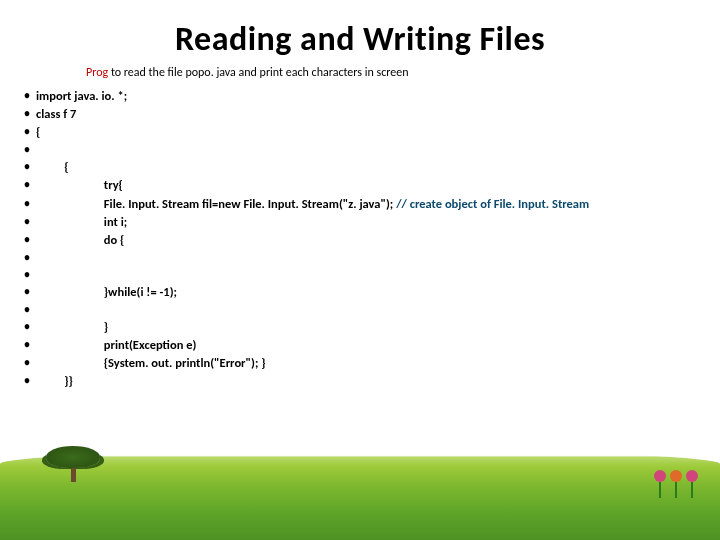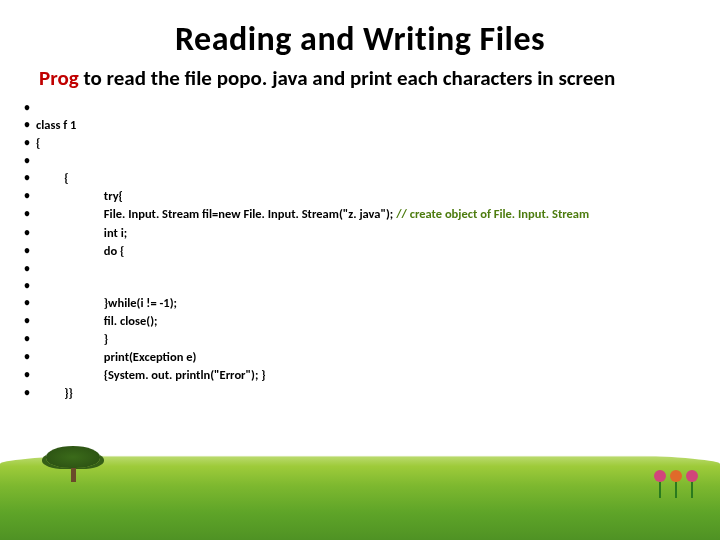--- a/index.html
+++ b/index.html
@@ -12,24 +12,24 @@
   }
   .title {
     font-size: 34px;
     font-weight: 700;
     color: #000;
     text-align: center;
     padding-top: 18px;
     letter-spacing: 0.5px;
   }
   .subtitle {
-    font-size: 21px;
-    font-weight: 700;
+    font-size: 12px;
+    font-weight: 400;
     color: #000;
-    padding: 6px 0 8px 39px;
+    padding: 6px 0 8px 86px;
   }
   .subtitle .red { color: #c00000; }
   .code-area {
     padding-left: 18px;
     font-size: 12.5px;
     line-height: 1.45;
     font-weight: 700;
     color: #000;
   }
   .code-line {
@@ -38,21 +38,21 @@
   }
   .bullet {
     width: 18px;
     flex: 0 0 18px;
     text-align: center;
     font-size: 11px;
     color: #000;
     padding-top: 1px;
   }
   .code-text { white-space: pre; }
-  .comment { color: #4d7c0f; }
+  .comment { color: #0c4a6e; }
   .ground {
     position: absolute;
     left: 0; right: 0; bottom: 0;
     height: 90px;
     background: linear-gradient(to bottom,
       #fff 0%, #fff 6%,
       #b8d96a 8%, #9ecb3a 18%,
       #7db82f 40%, #5ea428 70%, #4f9224 100%);
     border-top-left-radius: 50% 14px;
     border-top-right-radius: 50% 14px;
@@ -99,24 +99,25 @@
 
   <div class="title">Reading and Writing Files</div>
 
   <div class="subtitle">
     <span class="red">Prog</span><span> to read the file popo. java and print each characters in screen</span>
   </div>
 
   <div class="code-area" id="code-area">
       <div class="code-line">
         <div class="bullet">•</div>
+        <div class="code-text">import java. io. *;</div>
       </div>
       <div class="code-line">
         <div class="bullet">•</div>
-        <div class="code-text">class f 1</div>
+        <div class="code-text">class f 7</div>
       </div>
       <div class="code-line">
         <div class="bullet">•</div>
         <div class="code-text">{</div>
       </div>
       <div class="code-line">
         <div class="bullet">•</div>
       </div>
       <div class="code-line">
         <div class="bullet">•</div>
@@ -143,21 +144,20 @@
       </div>
       <div class="code-line">
         <div class="bullet">•</div>
       </div>
       <div class="code-line">
         <div class="bullet">•</div>
         <div class="code-text">                        }while(i != -1);</div>
       </div>
       <div class="code-line">
         <div class="bullet">•</div>
-        <div class="code-text">                        fil. close();</div>
       </div>
       <div class="code-line">
         <div class="bullet">•</div>
         <div class="code-text">                        }</div>
       </div>
       <div class="code-line">
         <div class="bullet">•</div>
         <div class="code-text">                        print(Exception e)</div>
       </div>
       <div class="code-line">

